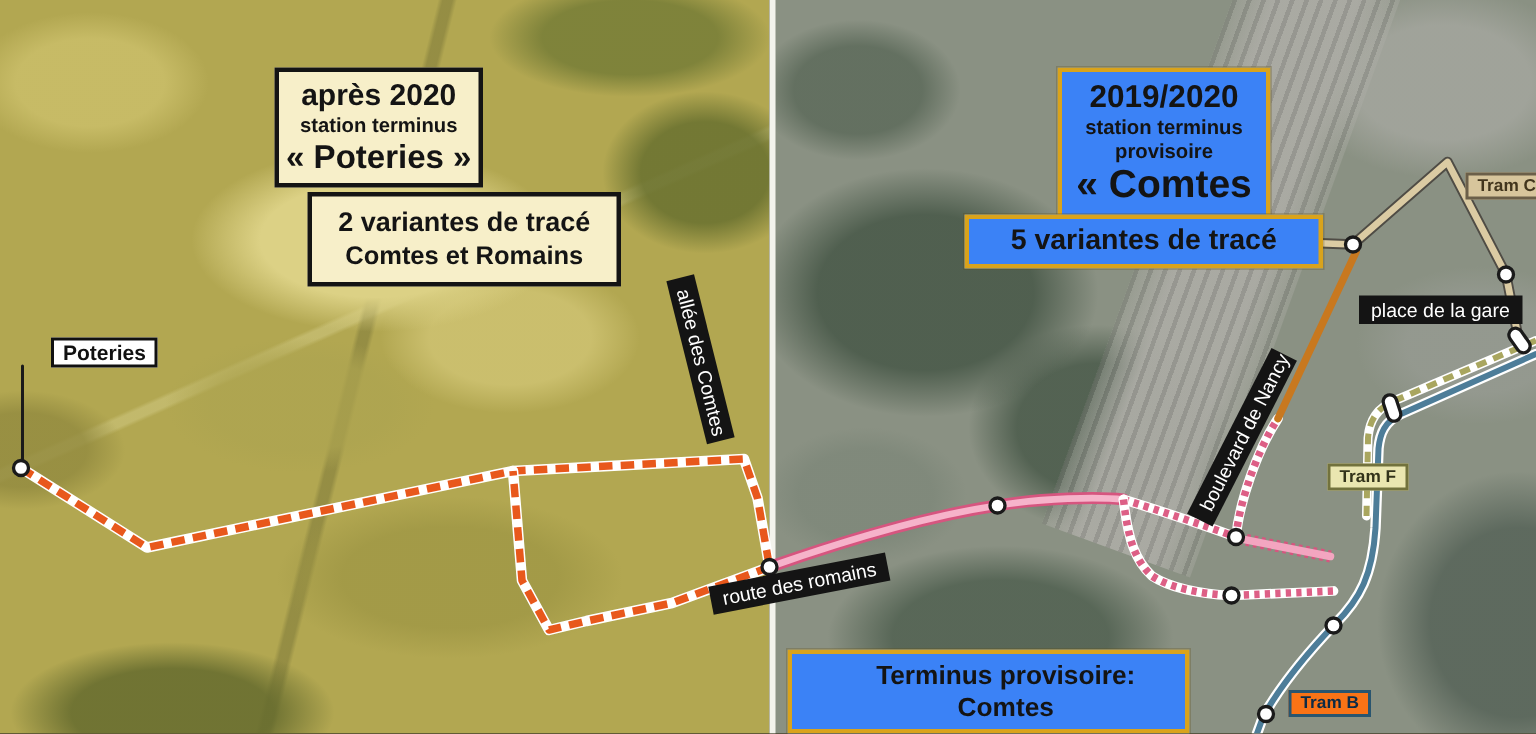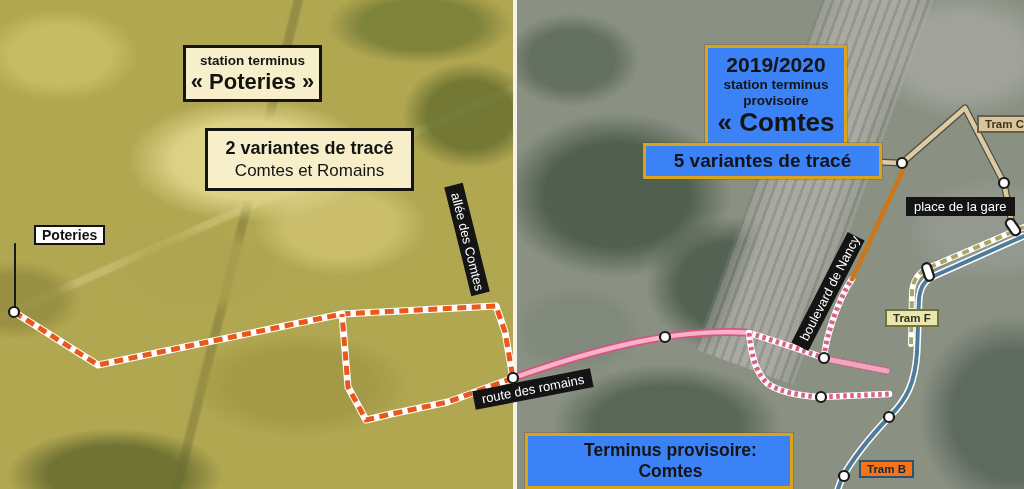--- a/index.html
+++ b/index.html
@@ -44,21 +44,21 @@
   
   #route-svg{position:absolute;left:0;top:0;z-index:10;pointer-events:none;}
   
   .box{position:absolute;text-align:center;z-index:20;color:#141414;}
   .cream-box{background:#f7efc9;border:3px solid #141414;}
   .gold-box{background:#3b82f6;border:3px solid #d9a31c;box-shadow:0 0 0 1px rgba(90,70,10,.25);}
   .t-big{font-size:20px;font-weight:bold;line-height:1.15;}
   .t-big2{font-size:22px;font-weight:bold;line-height:1.15;}
   .t-small{font-size:13.5px;font-weight:bold;line-height:1.15;}
   .t-mid-b{font-size:18px;font-weight:bold;line-height:1.3;}
-  .t-mid{font-size:17px;line-height:1.25;}
+  .t-mid{font-size:17px;line-height:1.25;font-weight:bold;}
   .street-label{position:absolute;background:#141414;color:#fff;font-size:13px;
     padding:2px 8px;white-space:nowrap;z-index:20;}
   .poteries-label{position:absolute;left:34px;top:225px;background:#fff;border:2.5px solid #111;
     font-weight:bold;font-size:14px;padding:0 6px;color:#111;z-index:20;white-space:nowrap;}
   .tram-label{position:absolute;font-weight:bold;font-size:11.5px;padding:1px 6px;
     border:2px solid;white-space:nowrap;z-index:20;}
   .tram-c-label{left:977px;top:115px;background:#d7c59c;border-color:#6b5f49;color:#42351d;}
   .tram-f-label{left:885px;top:309px;background:#eae6b0;border-color:#72723d;color:#33331a;}
   .tram-b-label{left:859px;top:460px;background:#f97316;border-color:#29556f;color:#0c2b46;}
 </style>
@@ -102,20 +102,21 @@
       <circle cx="821" cy="397" r="5" fill="#ffffff" stroke="#1a1a1a" stroke-width="2.2"></circle>
       <circle cx="902" cy="163" r="5" fill="#ffffff" stroke="#1a1a1a" stroke-width="2.2"></circle>
       <circle cx="1004" cy="183" r="5" fill="#ffffff" stroke="#1a1a1a" stroke-width="2.2"></circle>
       <circle cx="889" cy="417" r="5" fill="#ffffff" stroke="#1a1a1a" stroke-width="2.2"></circle>
       <circle cx="844" cy="476" r="5" fill="#ffffff" stroke="#1a1a1a" stroke-width="2.2"></circle>
       <rect x="1004" y="222.5" width="18" height="9" rx="4.5" fill="#ffffff" stroke="#1a1a1a" stroke-width="2.2" transform="rotate(55 1013 227)"></rect>
       <rect x="919" y="267.5" width="18" height="9" rx="4.5" fill="#ffffff" stroke="#1a1a1a" stroke-width="2.2" transform="rotate(72 928 272)"></rect>
     </svg>
 
   <div class="box cream-box" style="left:183px;top:45px;width:129px;padding:5px 2px;">
+    <div class="t-big">après 2020</div>
     <div class="t-small">station terminus</div>
     <div class="t-big2">« Poteries »</div>
   </div>
 
   <div class="box cream-box" style="left:205px;top:128px;width:199px;padding:6px 2px;">
     <div class="t-mid-b">2 variantes de tracé</div>
     <div class="t-mid">Comtes et Romains</div>
   </div>
 
   <div class="poteries-label">Poteries</div>

